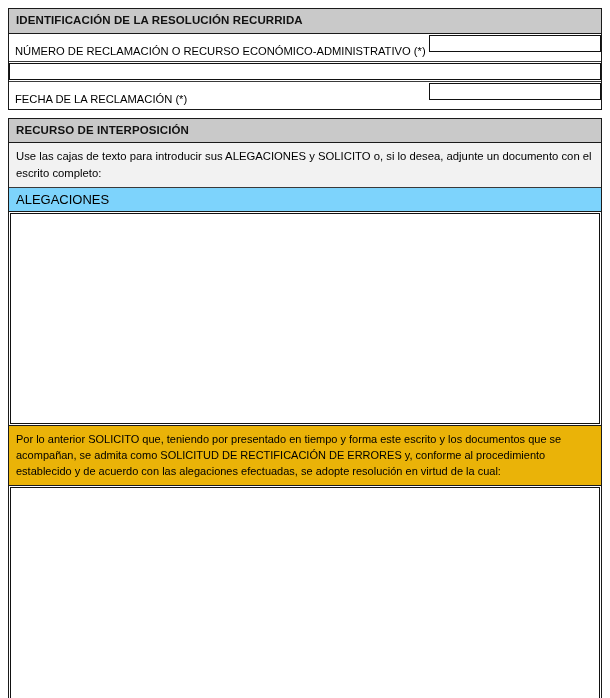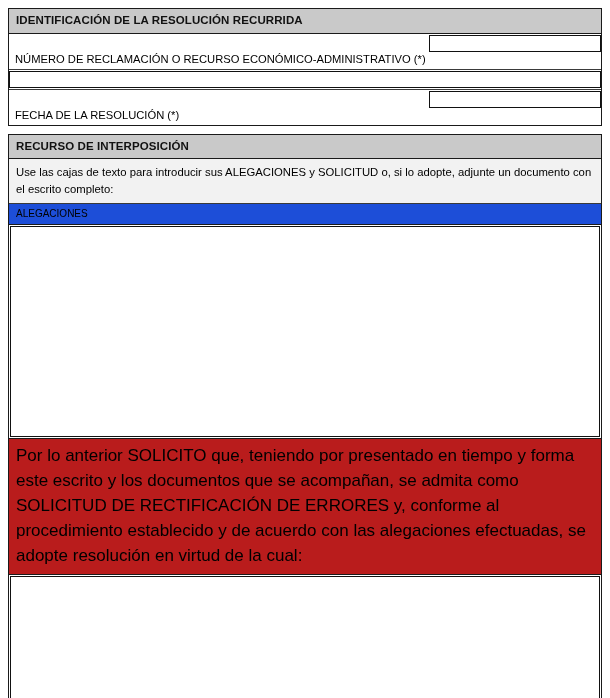--- a/index.html
+++ b/index.html
@@ -61,21 +61,21 @@
   }
   .field-row:last-child {
     border-bottom: none;
   }
 
   .field-label {
     box-sizing: border-box;
     flex: 0 0 420px;
     font-size: 11.2px;
     line-height: 1;
-    padding: 20px 4px 4px 6px;
+    padding: 12px 4px 4px 6px;
     white-space: nowrap;
     overflow: hidden;
     display: flex;
     align-items: center;
   }
 
   .field-input-cell {
     box-sizing: border-box;
     flex: 1 1 auto;
     padding: 1px 0 1px 0;
@@ -103,23 +103,23 @@
     background: #f2f2f2;
     border-bottom: 1px solid #3a3a3a;
     font-size: 11.3px;
     line-height: 1.45;
     padding: 5px 8px 6px 7px;
   }
 
   
   .subfield-label {
     box-sizing: border-box;
-    background: #1d4ed8;
+    background: #7dd3fc;
     border-bottom: 1.5px solid #1a1a1a;
-    font-size: 10px;
+    font-size: 13px;
     line-height: 1;
     padding: 5px 0 5px 7px;
   }
 
   
   .textarea-cell {
     box-sizing: border-box;
     padding: 1px;
     background: #ffffff;
   }
@@ -137,24 +137,24 @@
     outline: none;
     margin: 0;
     overflow: hidden;
   }
   .big-textarea.alegaciones { height: 211px; }
   .big-textarea.solicito    { height: 238px; }
 
   
   .solicito-text {
     box-sizing: border-box;
-    background: #b91c1c;
+    background: #eab308;
     border-top: 1.5px solid #1a1a1a;
     border-bottom: 1.5px solid #1a1a1a;
-    font-size: 17px;
+    font-size: 11px;
     line-height: 1.47;
     padding: 5px 8px 5px 7px;
   }
 </style>
 </head>
 <body>
 
 <div class="page">
 
   <div class="section">
@@ -168,33 +168,33 @@
       </div>
     </div>
 
     <div class="field-row">
       <div class="field-input-cell">
         <input class="field-input" type="text" value="" style="">
       </div>
     </div>
 
     <div class="field-row">
-      <div class="field-label">FECHA DE LA RESOLUCIÓN (*)</div>
+      <div class="field-label">FECHA DE LA RECLAMACIÓN (*)</div>
       <div class="field-input-cell">
         <input class="field-input" type="text" value="" style="">
       </div>
     </div>
 
   </div>
 
   <div class="section">
 
     <div class="section-title">RECURSO DE INTERPOSICIÓN</div>
 
-    <div class="instruction-row">Use las cajas de texto para introducir sus ALEGACIONES y SOLICITUD o, si lo adopte, adjunte un documento con el escrito completo:</div>
+    <div class="instruction-row">Use las cajas de texto para introducir sus ALEGACIONES y SOLICITO o, si lo desea, adjunte un documento con el escrito completo:</div>
 
     <div class="subfield-label">ALEGACIONES</div>
 
     <div class="textarea-cell">
       <textarea class="big-textarea alegaciones" style=""></textarea>
     </div>
 
     <div class="solicito-text">Por lo anterior SOLICITO que, teniendo por presentado en tiempo y forma este escrito y los documentos que se acompañan, se admita como SOLICITUD DE RECTIFICACIÓN DE ERRORES y, conforme al procedimiento establecido y de acuerdo con las alegaciones efectuadas, se adopte resolución en virtud de la cual:</div>
 
     <div class="textarea-cell">

